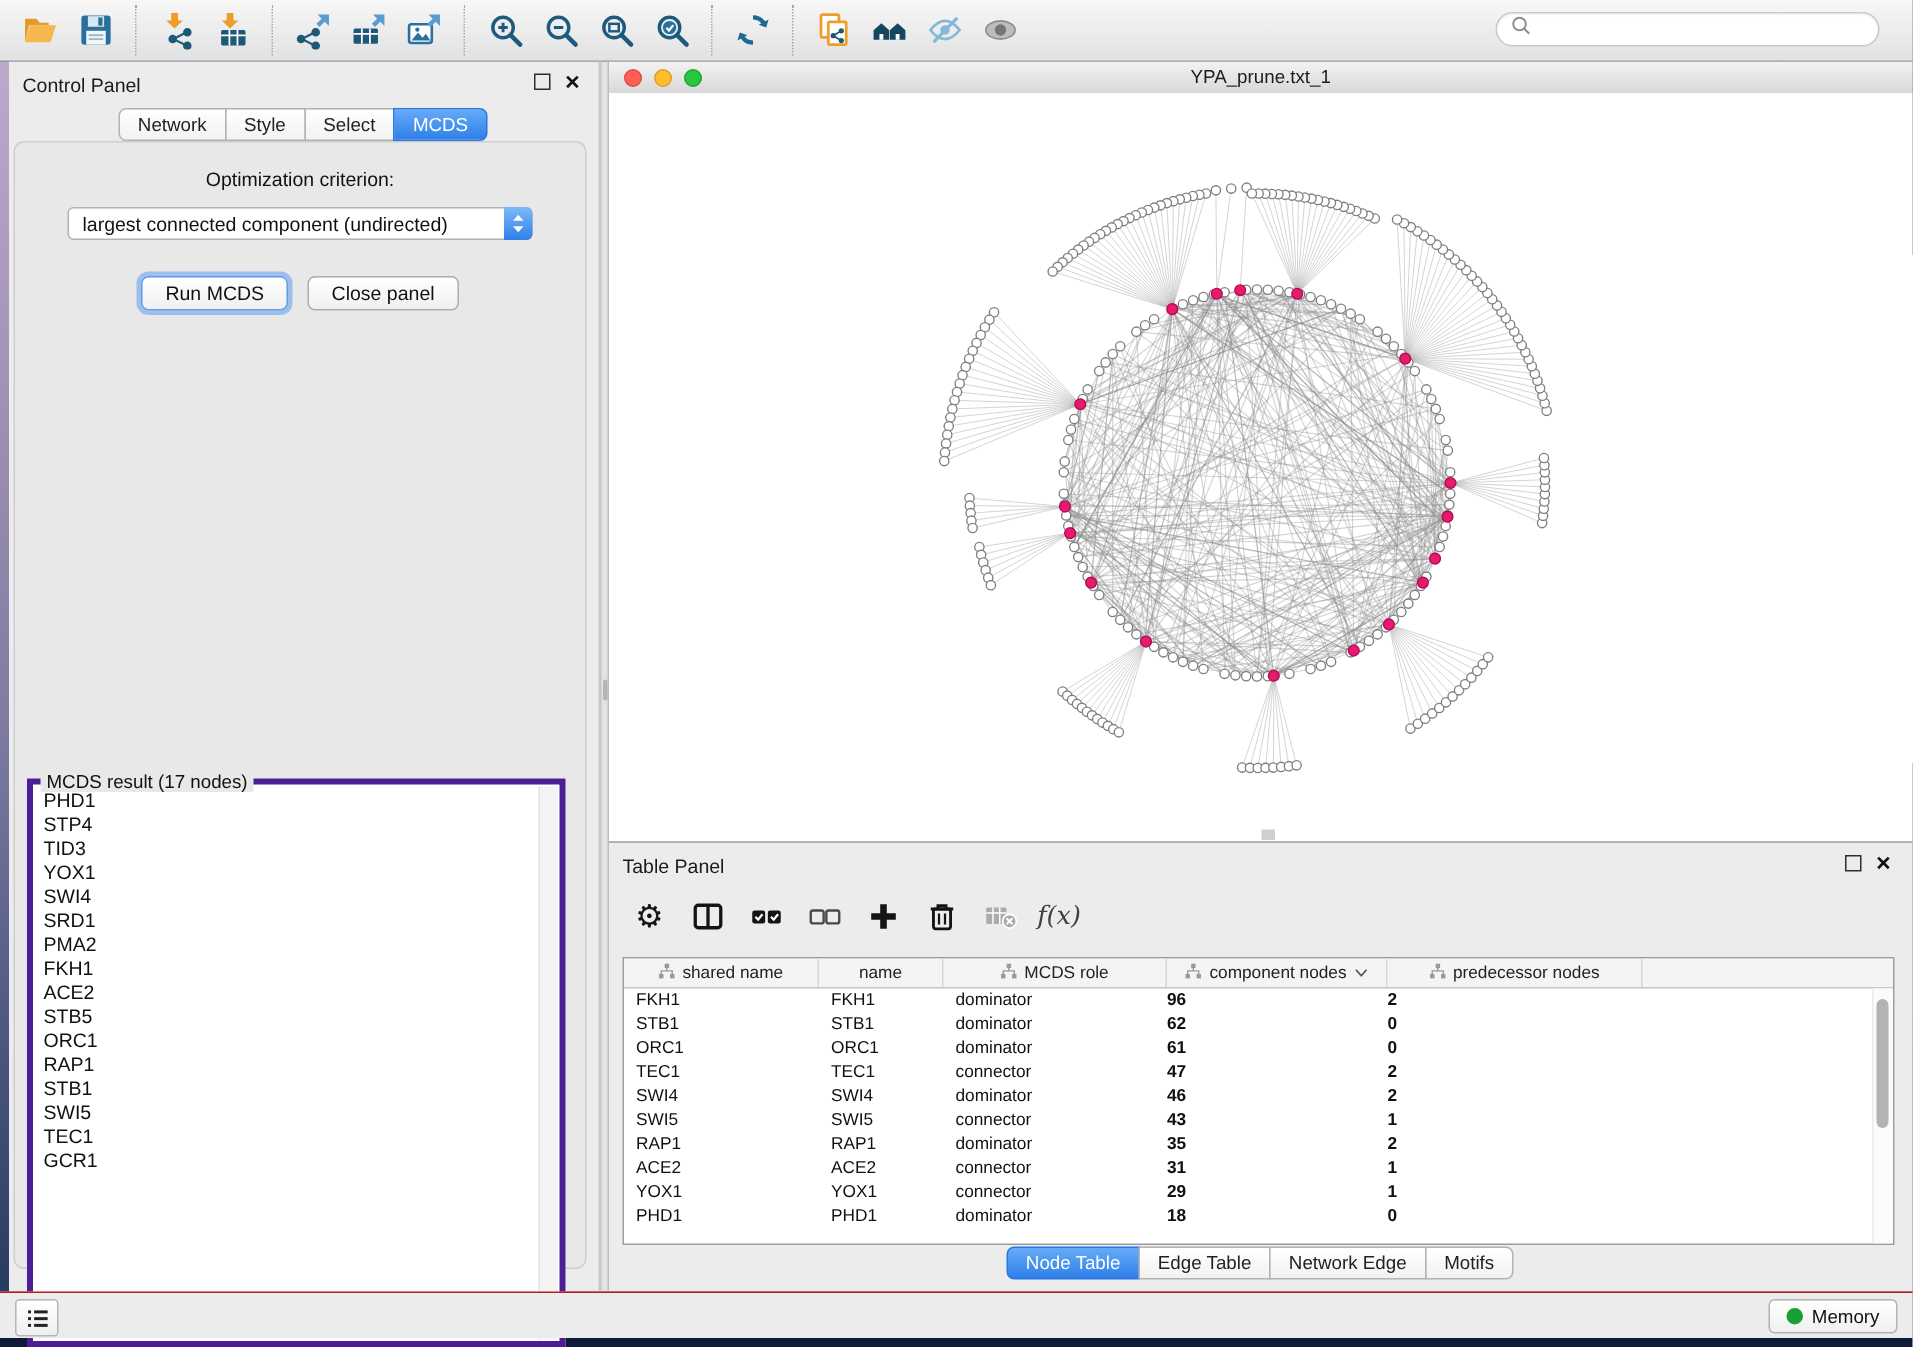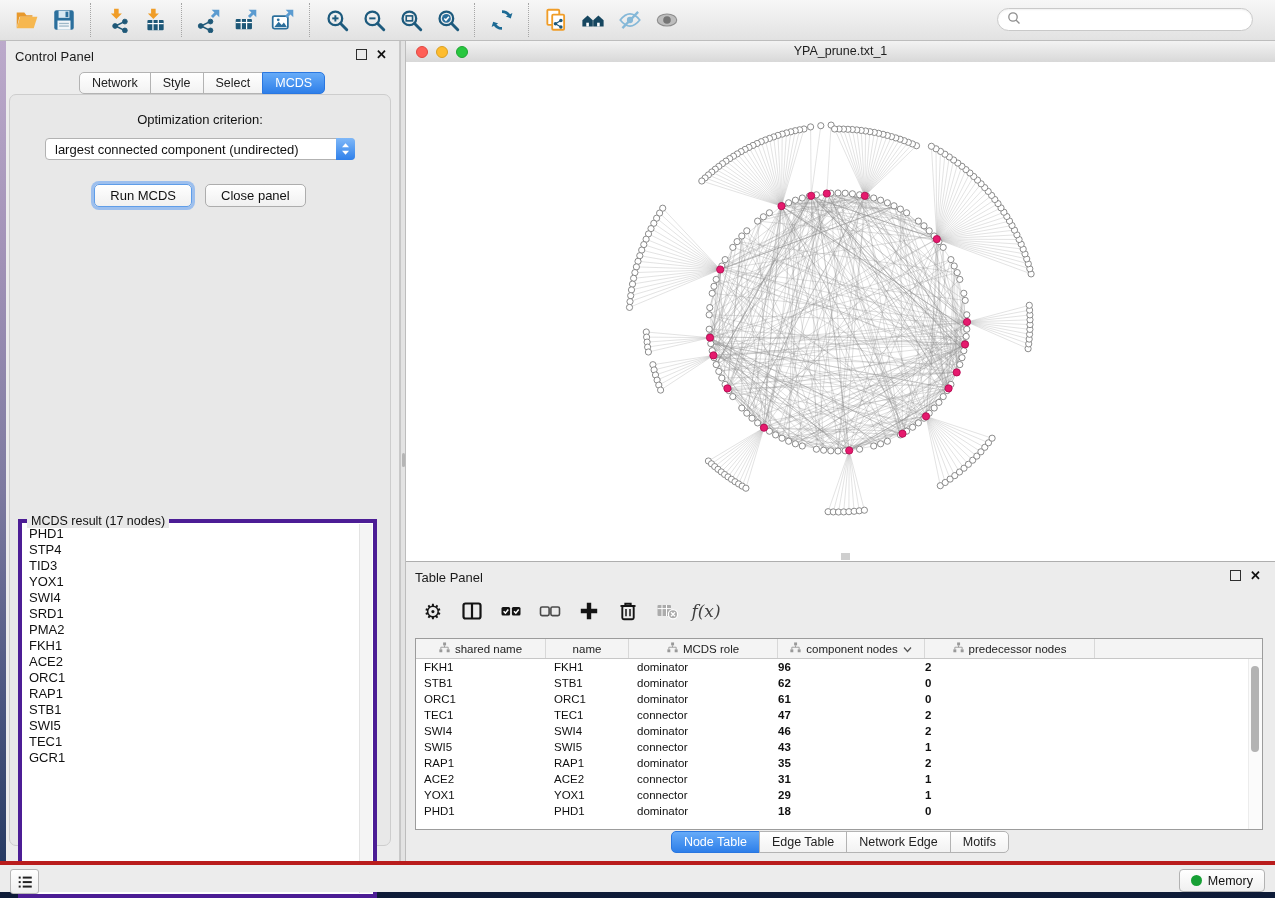--- a/index.html
+++ b/index.html
@@ -87,21 +87,21 @@
   .t-row{display:flex;height:16px;align-items:center;}
   .t-cell{font-size:11.5px;color:#101010;box-sizing:border-box;flex-shrink:0;white-space:nowrap;}
   .t-cell.left{padding-left:8px;text-align:left;}
   .t-cell.right{padding-right:11px;font-weight:bold;}
   .t-scroll{position:absolute;right:0;top:20px;width:13px;bottom:0;background:#fbfbfb;
     border-left:1px solid #ececec;}
   .t-thumb{position:absolute;left:2px;top:7px;width:8px;height:86px;border-radius:4px;background:#b3b3b3;}
   #tp-tabs{position:absolute;bottom:8px;left:0;right:0;display:flex;justify-content:center;}
   
   #status-bar{position:absolute;left:0;top:861px;width:1275px;height:31px;background:#ececec;
-    border-top:4px solid #b91c1c;box-sizing:border-box;}
+    border-top:1px solid #b91c1c;box-sizing:border-box;}
   #status-list-btn{position:absolute;left:10px;top:4px;width:27px;height:23px;
     background:linear-gradient(#ffffff,#efefef);border:1px solid #b6b6b6;border-radius:3px;
     display:flex;align-items:center;justify-content:center;}
   #memory-btn{position:absolute;right:10px;top:4px;height:23px;display:flex;align-items:center;gap:6px;
     padding:0 11px;background:linear-gradient(#ffffff,#f0f0f0);border:1px solid #b2b2b2;
     border-radius:4px;font-size:12.5px;color:#111;box-sizing:border-box;}
   .mem-dot{width:11px;height:11px;border-radius:6px;}
 </style>
 </head>
 <body>
@@ -305,20 +305,21 @@
       <div id="result-list">
           <div class="list-item">PHD1</div>
           <div class="list-item">STP4</div>
           <div class="list-item">TID3</div>
           <div class="list-item">YOX1</div>
           <div class="list-item">SWI4</div>
           <div class="list-item">SRD1</div>
           <div class="list-item">PMA2</div>
           <div class="list-item">FKH1</div>
           <div class="list-item">ACE2</div>
+          <div class="list-item">STB5</div>
           <div class="list-item">ORC1</div>
           <div class="list-item">RAP1</div>
           <div class="list-item">STB1</div>
           <div class="list-item">SWI5</div>
           <div class="list-item">TEC1</div>
           <div class="list-item">GCR1</div>
         </div>
       <div id="result-scroll"></div>
     </div>
   </div>

